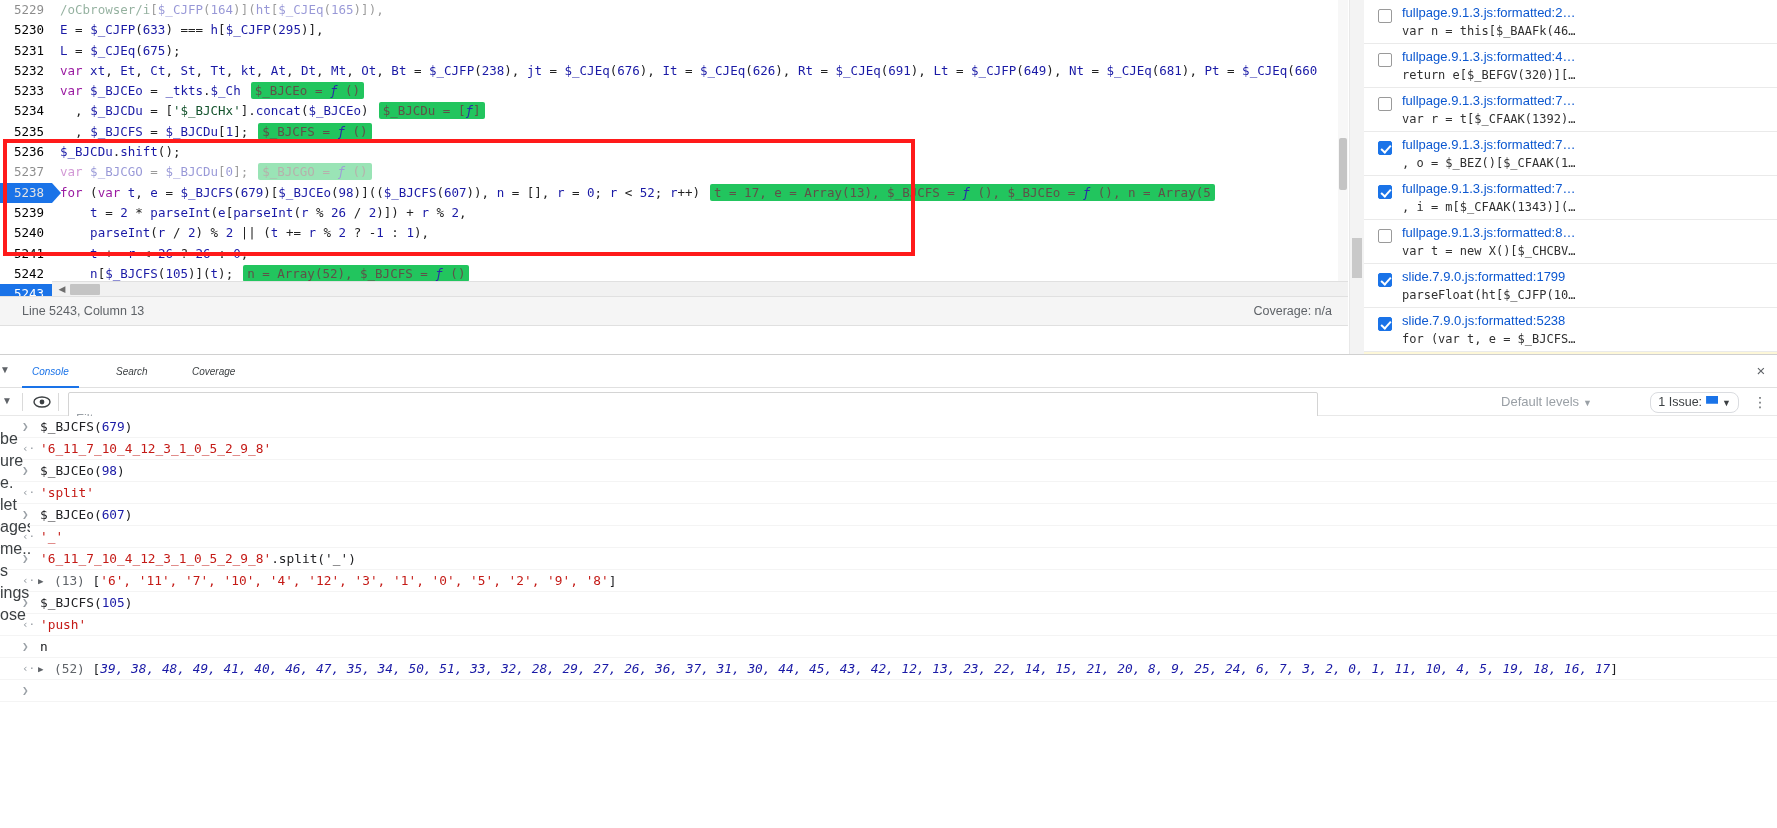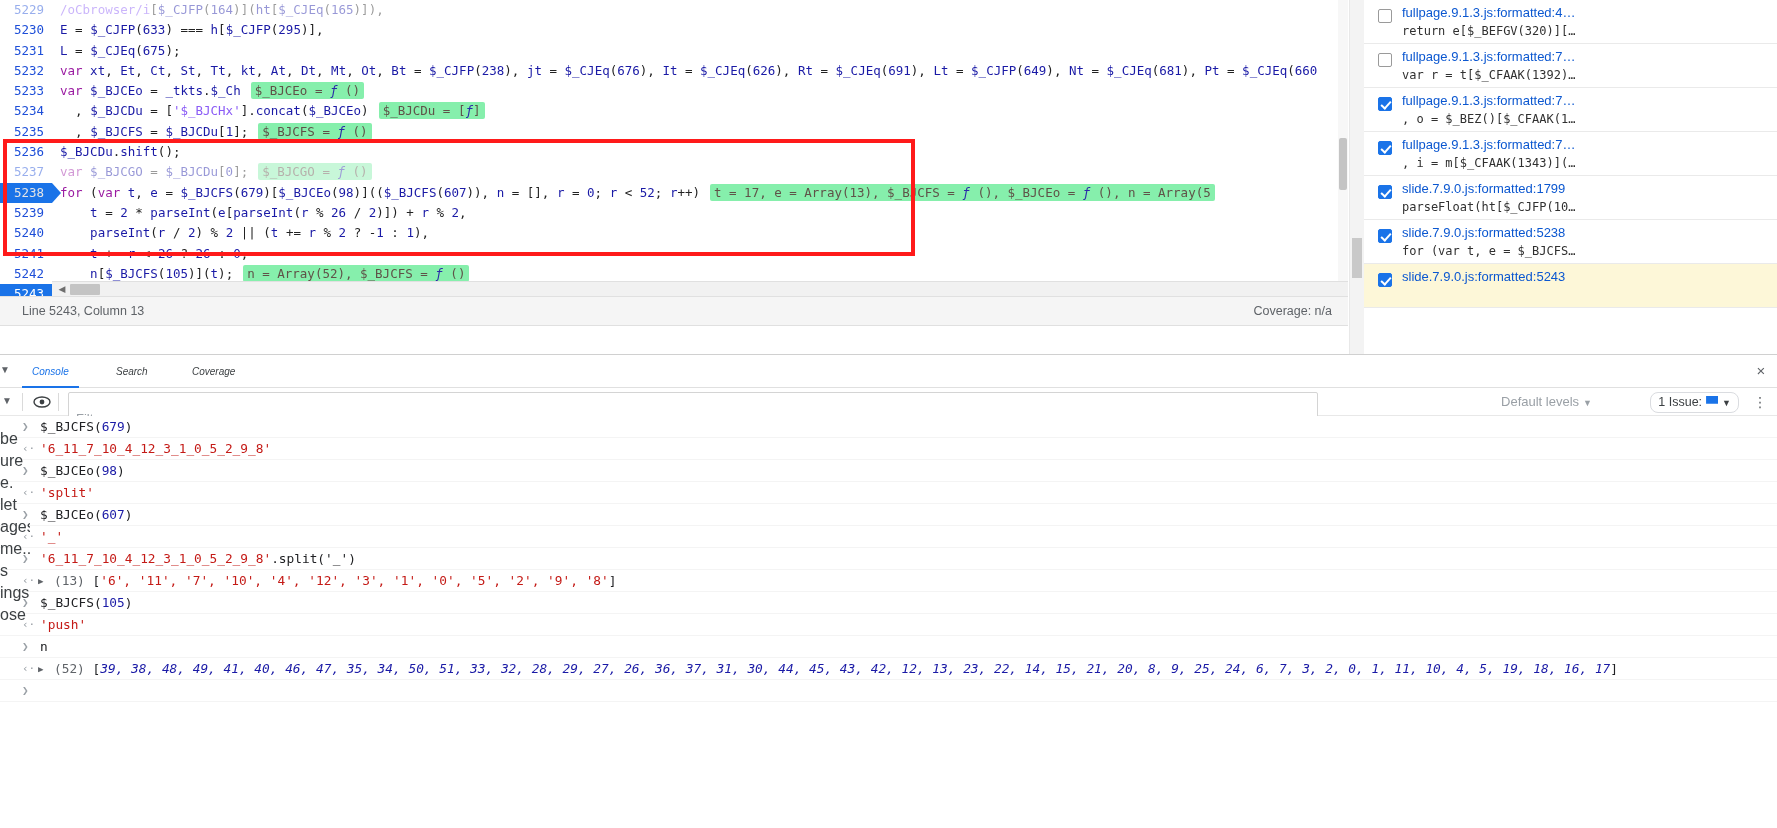--- a/index.html
+++ b/index.html
@@ -21,46 +21,46 @@
     position: relative;
     font-family: "DejaVu Sans Mono", monospace;
     font-size: 12.5px;
     line-height: 20.3px;
     white-space: pre;
   }
   .ln-row { position: relative; height: 20.3px; white-space: pre; }
   .gutter {
     position: absolute; left: 0; top: 0; width: 52px; height: 100%;
     text-align: right; padding-right: 8px;
-    color: #1d4ed8; background: #fff;
+    color: #000000; background: #fff;
     font-family: "DejaVu Sans Mono", monospace; font-size: 12.5px;
     line-height: 20.3px;
   }
   .ln-row.bp .gutter {
     background: #1a73e8; color: #e5e5e5;
     border-top-right-radius: 0; border-bottom-right-radius: 0;
   }
   .ln-row.bp .gutter::after{
     content:""; position:absolute; right:-9px; top:0;
     border-top:10.15px solid transparent; border-bottom:10.15px solid transparent;
     border-left:9px solid #1a73e8;
   }
   .ln-row.exec { background: #dfe8fb; }
   .ln-row.exec .gutter { background:#1a73e8; color:#fff; }
   .codetext { position: absolute; left: 60px; top: 0; height: 100%; }
 
   
   .kw   { color: #9a1aa1; }
   .id   { color: #1a1aa6; }
   .num  { color: #1a1aa6; }
-  .str  { color: #8b5cf6; }
+  .str  { color: #14532d; }
   .op   { color: #222222; }
 
   .hint {
-    background: #86efac; color: #5f5248; border-radius: 2px;
+    background: #22c55e; color: #5f5248; border-radius: 2px;
     padding: 1px 4px; margin-left: 10px;
   }
   .hint .ital { font-style: italic; color:#2a2aa8; }
 
   .ln-row.faded { opacity: 0.45; }
 
   
   .redbox {
     position: absolute; left: 3px; top: 139px; width: 912px; height: 117px;
     border: 4px solid #ff1a1a; pointer-events: none; z-index: 40;
@@ -233,37 +233,47 @@
     <span class="cov">Coverage: n/a</span>
   </div>
 
   <div class="sidebar-right">
     <div class="sb-scrollgutter">
       <div class="sb-thumb"></div>
     </div>
     <div class="bp-list" id="bp-root">
         <div class="bp-item">
           <span class="bp-check"></span>
+          <div class="bp-loc">fullpage.9.1.3.js:formatted:2…</div>
+          <div class="bp-snip">var n = this[$_BAAFk(46…</div>
+        </div>
+        <div class="bp-item">
+          <span class="bp-check"></span>
           <div class="bp-loc">fullpage.9.1.3.js:formatted:4…</div>
           <div class="bp-snip">return e[$_BEFGV(320)][…</div>
         </div>
         <div class="bp-item">
           <span class="bp-check"></span>
           <div class="bp-loc">fullpage.9.1.3.js:formatted:7…</div>
           <div class="bp-snip">var r = t[$_CFAAK(1392)…</div>
         </div>
         <div class="bp-item">
           <span class="bp-check on"></span>
           <div class="bp-loc">fullpage.9.1.3.js:formatted:7…</div>
           <div class="bp-snip">, o = $_BEZ()[$_CFAAK(1…</div>
         </div>
         <div class="bp-item">
           <span class="bp-check on"></span>
           <div class="bp-loc">fullpage.9.1.3.js:formatted:7…</div>
           <div class="bp-snip">, i = m[$_CFAAK(1343)](…</div>
+        </div>
+        <div class="bp-item">
+          <span class="bp-check"></span>
+          <div class="bp-loc">fullpage.9.1.3.js:formatted:8…</div>
+          <div class="bp-snip">var t = new X()[$_CHCBV…</div>
         </div>
         <div class="bp-item">
           <span class="bp-check on"></span>
           <div class="bp-loc">slide.7.9.0.js:formatted:1799</div>
           <div class="bp-snip">parseFloat(ht[$_CJFP(10…</div>
         </div>
         <div class="bp-item">
           <span class="bp-check on"></span>
           <div class="bp-loc">slide.7.9.0.js:formatted:5238</div>
           <div class="bp-snip">for (var t, e = $_BJCFS…</div>

